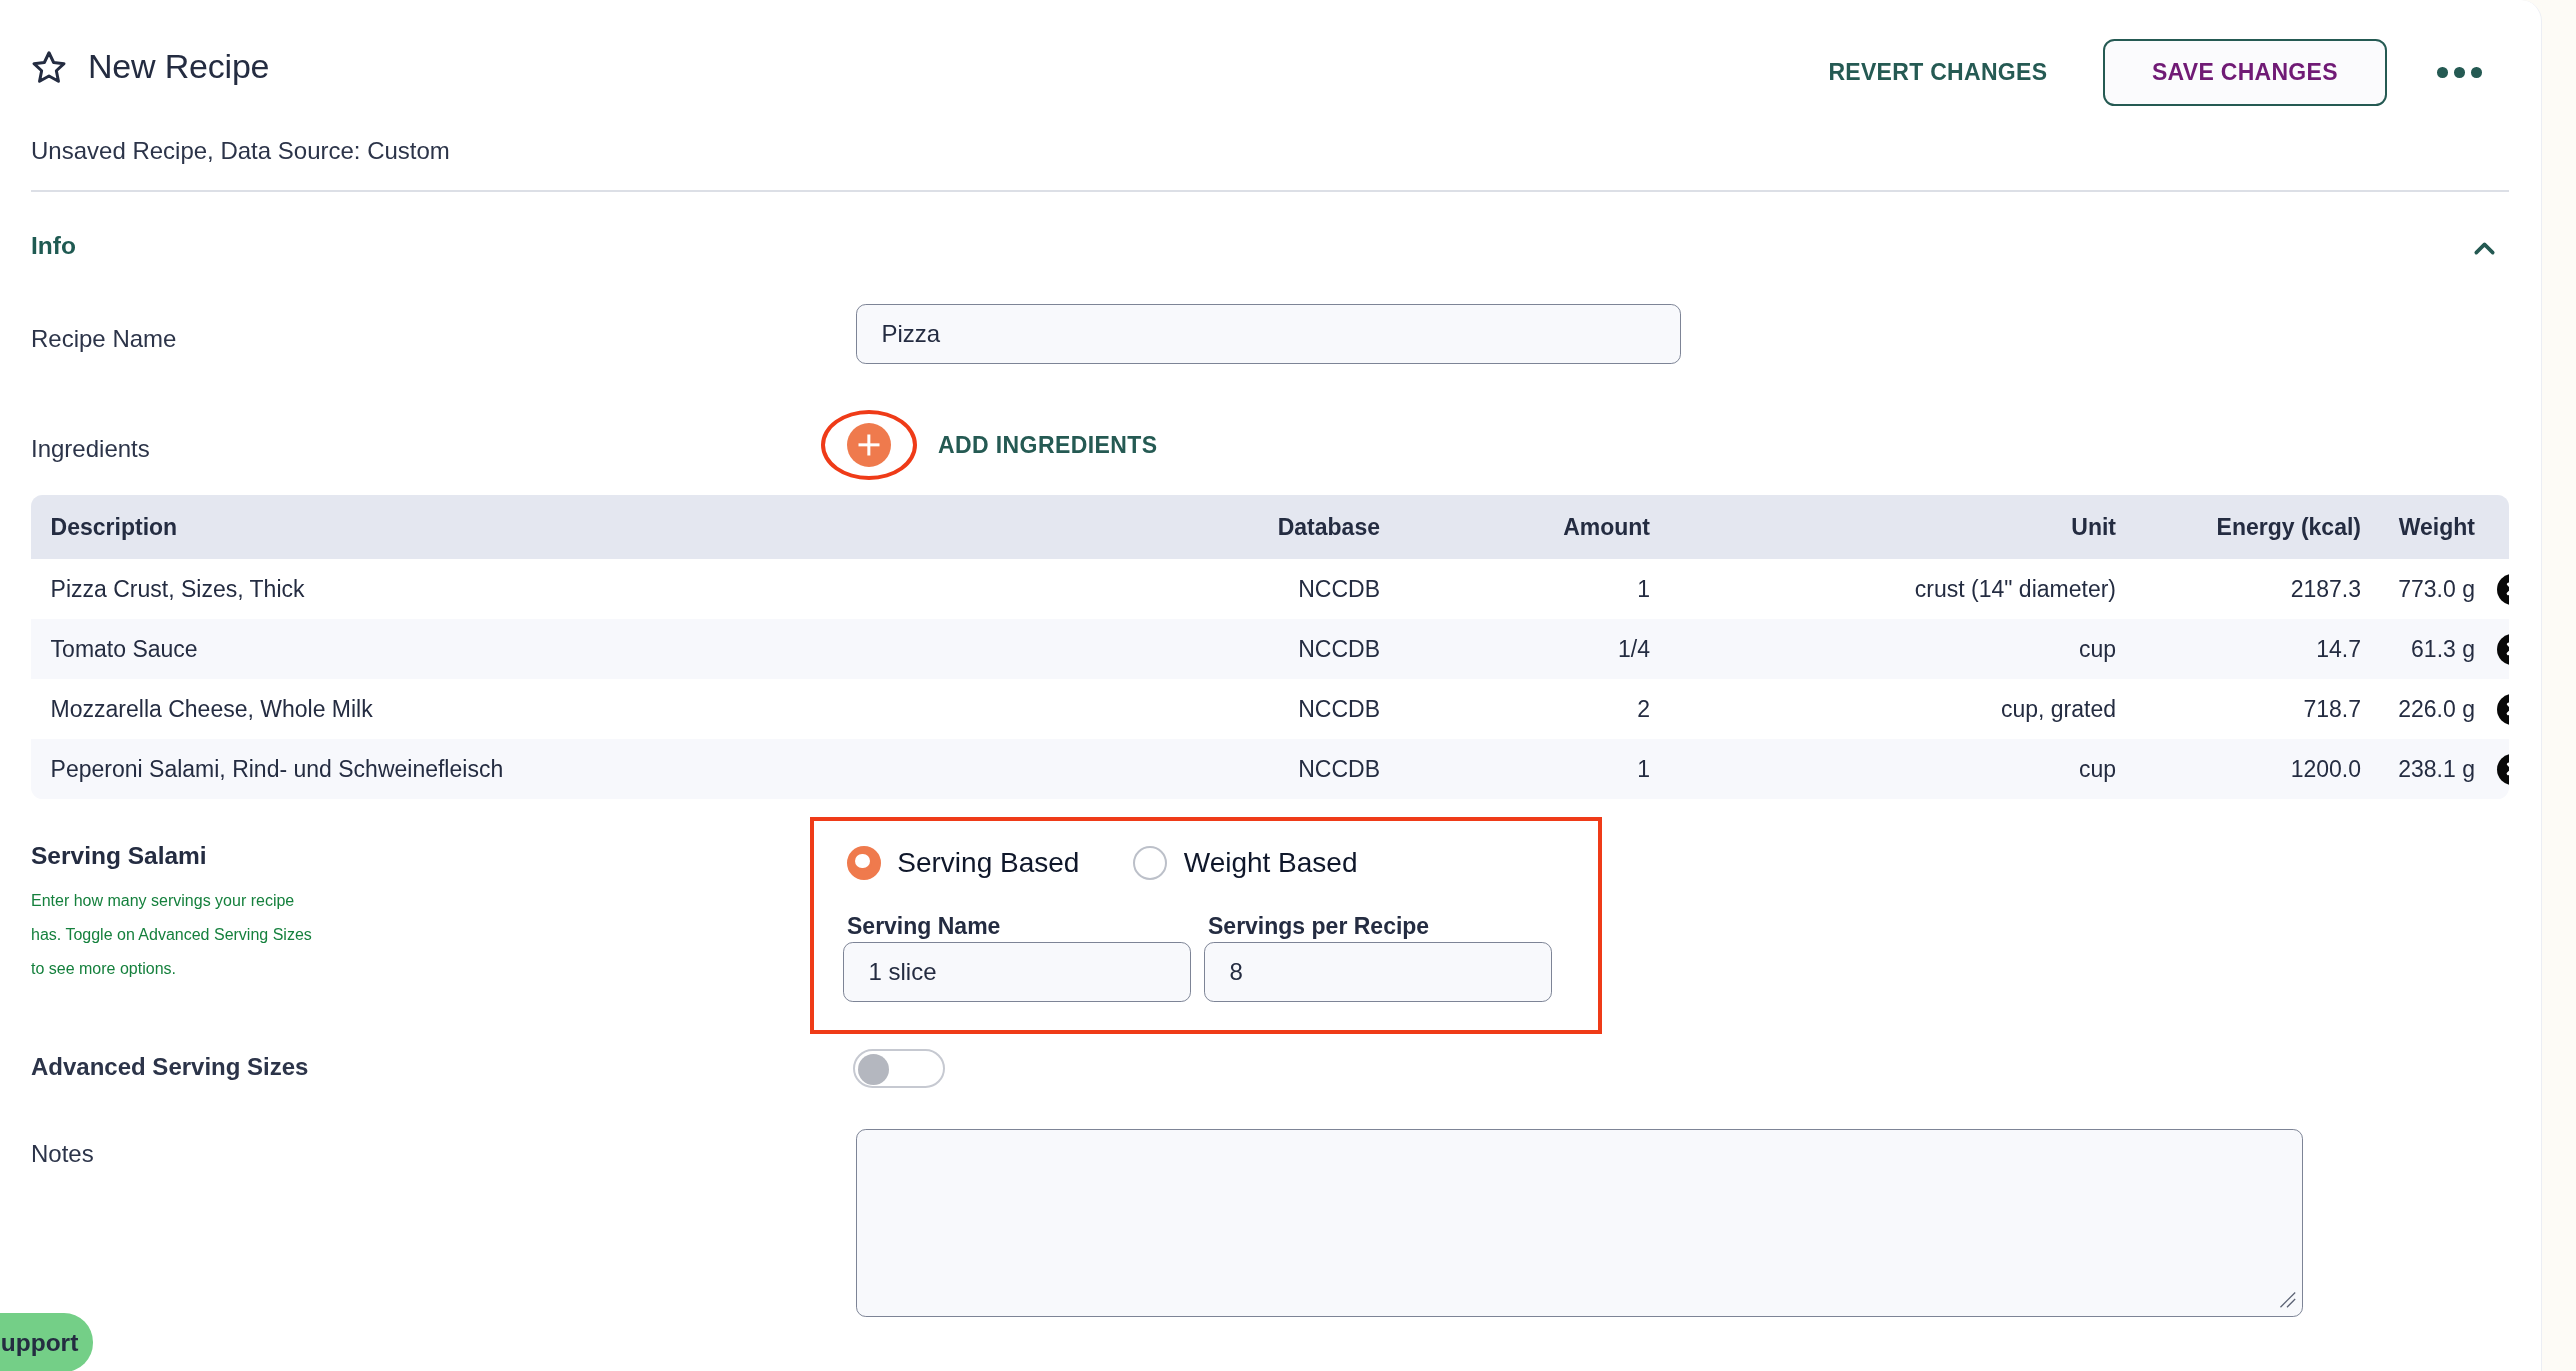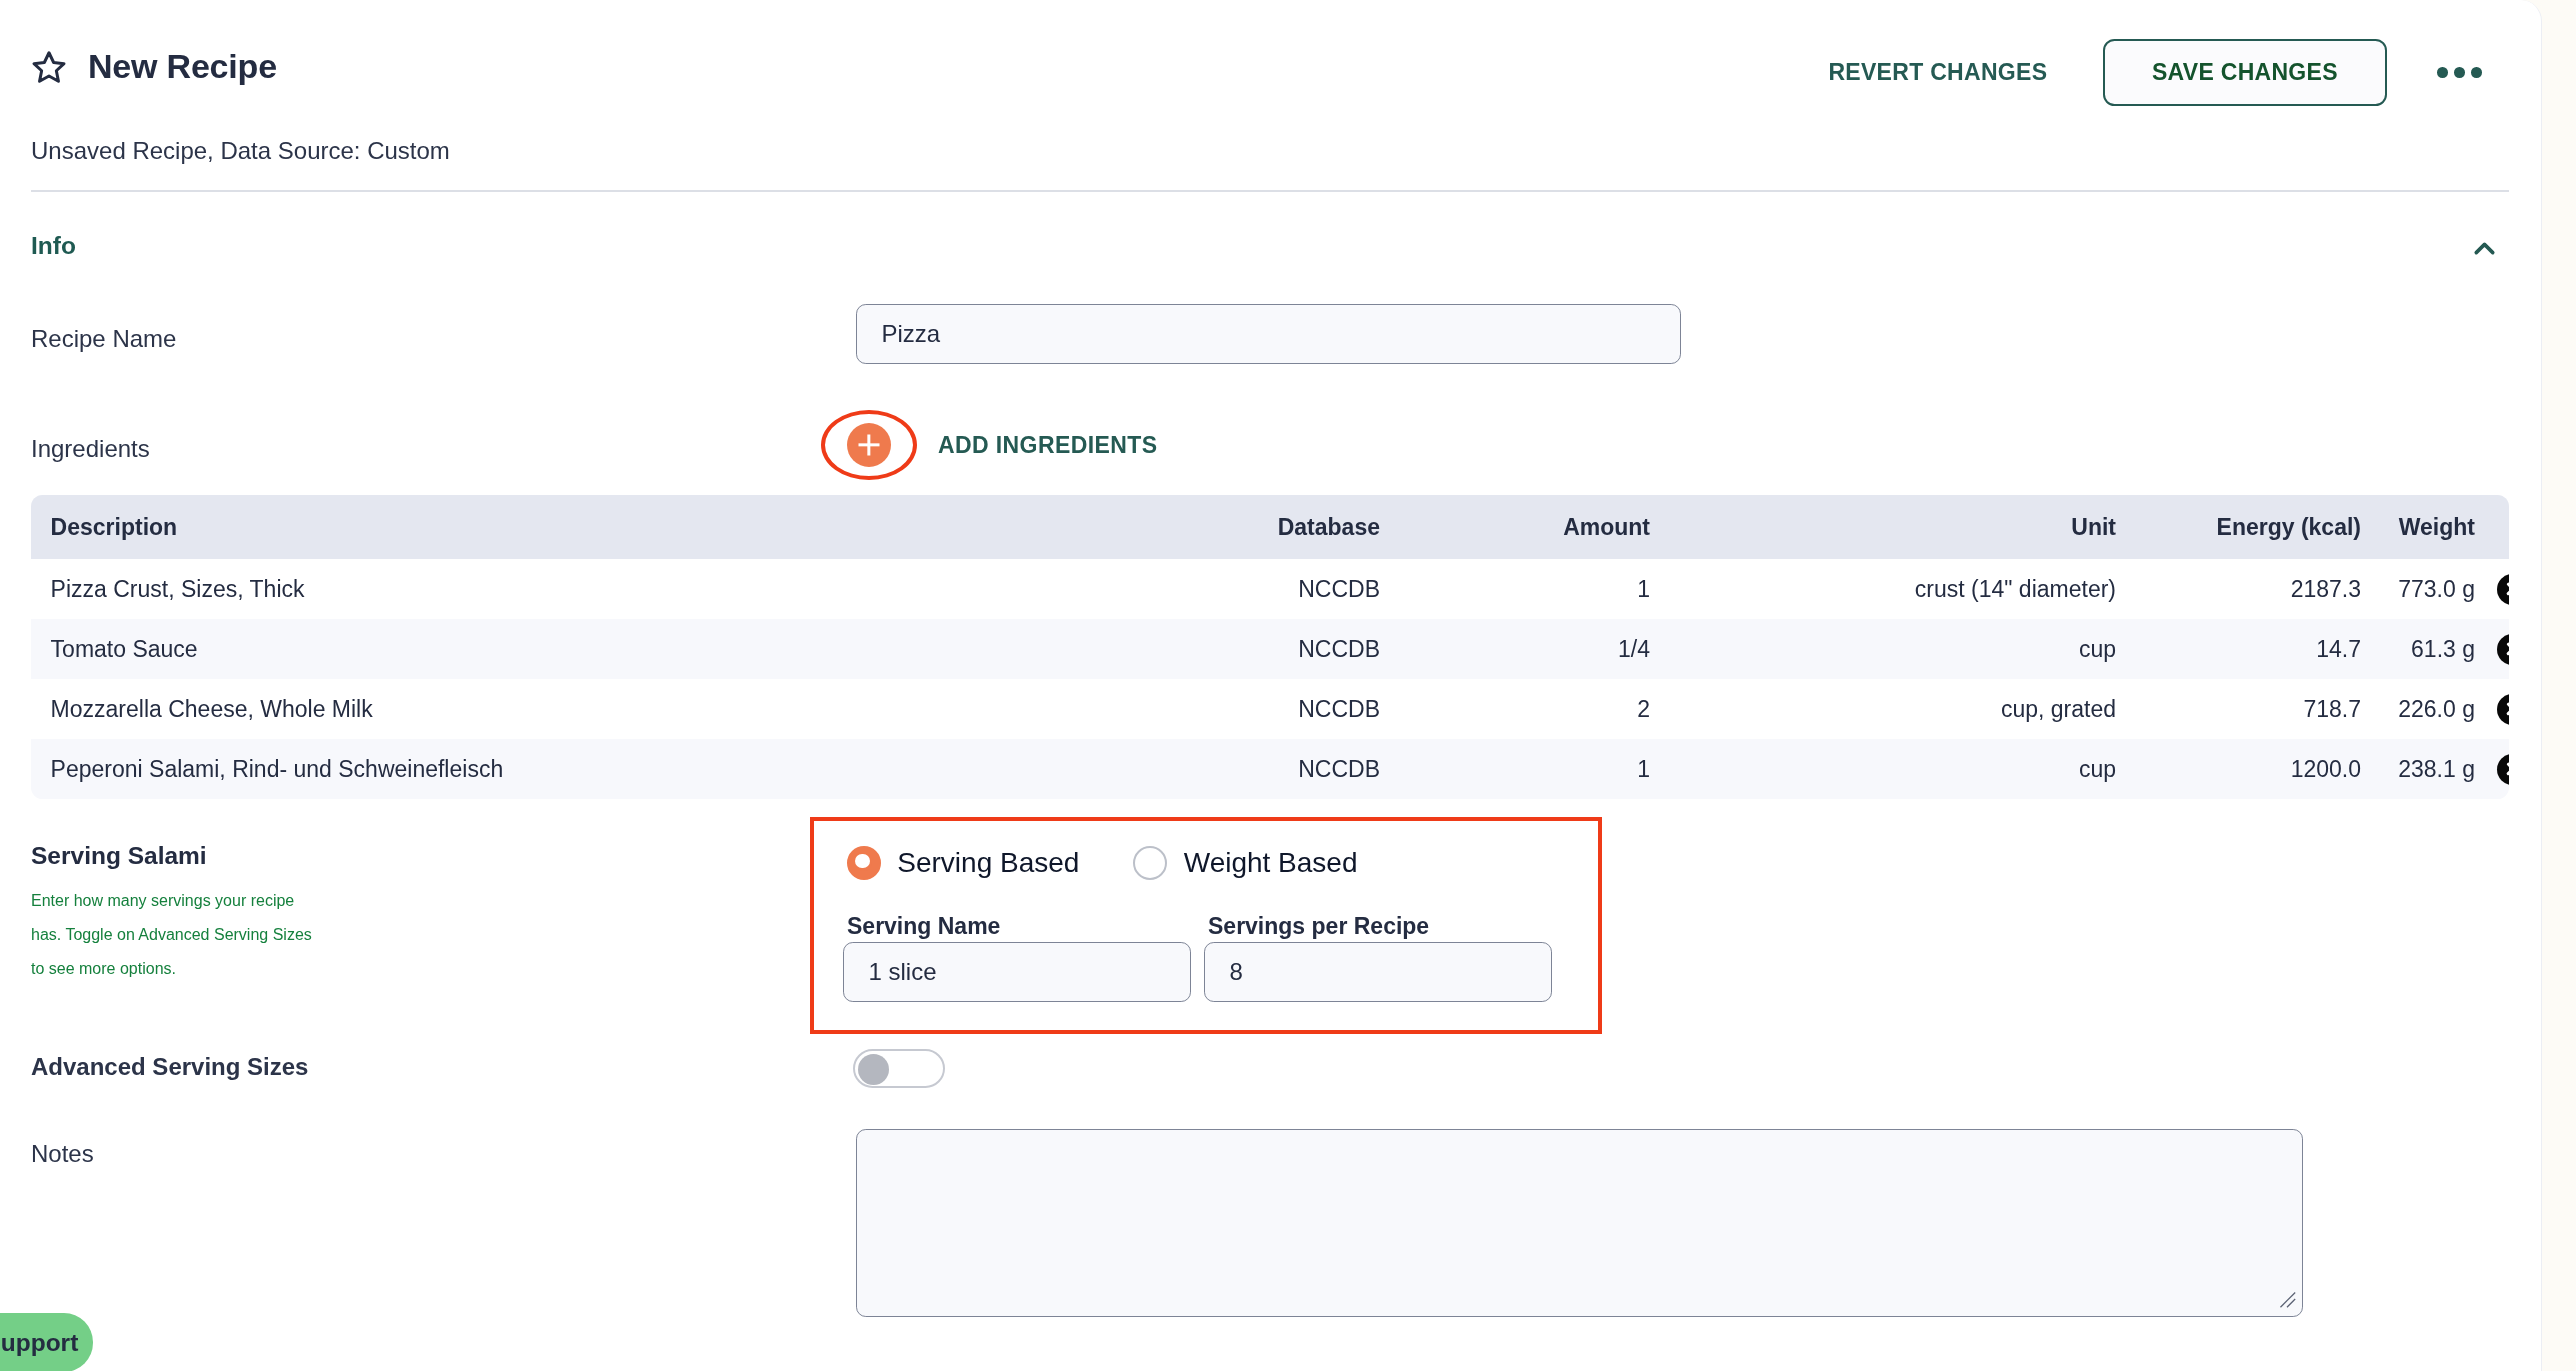--- a/index.html
+++ b/index.html
@@ -33,21 +33,21 @@
   .title-row {
     position: absolute;
     left: 31px; top: 47px;
     display: flex;
     align-items: center;
     gap: 21px;
   }
   .star-icon { width: 36px; height: 36px; display: block; }
   .page-title {
     font-size: 34px;
-    font-weight: bold;
+    font-weight: normal;
     color: #242c41;
     letter-spacing: -0.2px;
     white-space: nowrap;
   }
   .subtitle {
     position: absolute;
     left: 31px; top: 137px;
     font-size: 24px;
     color: #2c3449;
     white-space: nowrap;
@@ -69,21 +69,21 @@
     border: none;
     padding: 14.7px 19.6px;
     cursor: pointer;
     font-family: inherit;
     white-space: nowrap;
   }
   .save-btn {
     margin-left: 36px;
     font-size: 23px;
     font-weight: bold;
-    color: #14532d;
+    color: #701a75;
     letter-spacing: 0.3px;
     background: #fbfbfd;
     border: 2.5px solid #255a53;
     border-radius: 11.4px;
     padding: 18px 47px;
     cursor: pointer;
     font-family: inherit;
     white-space: nowrap;
   }
   .more-btn {

